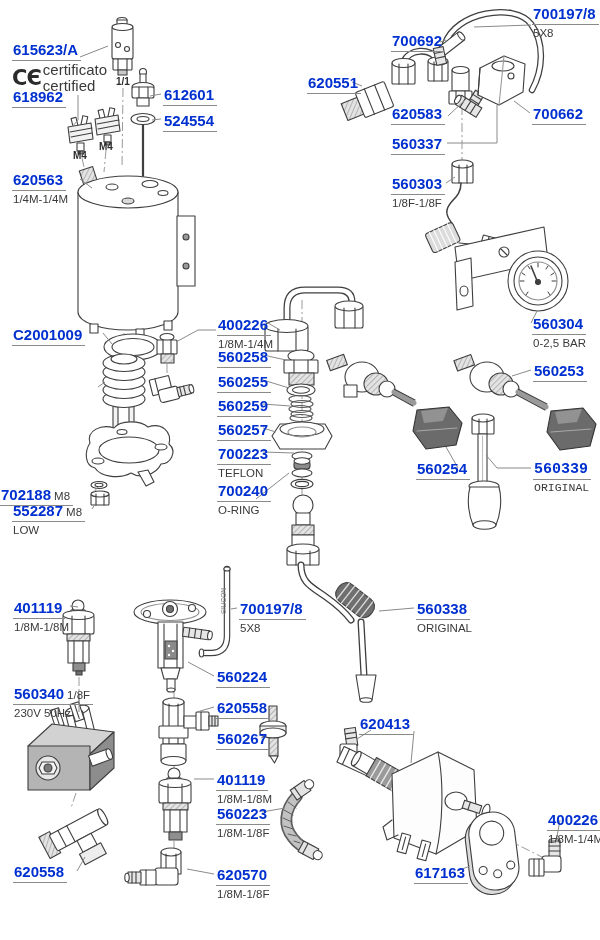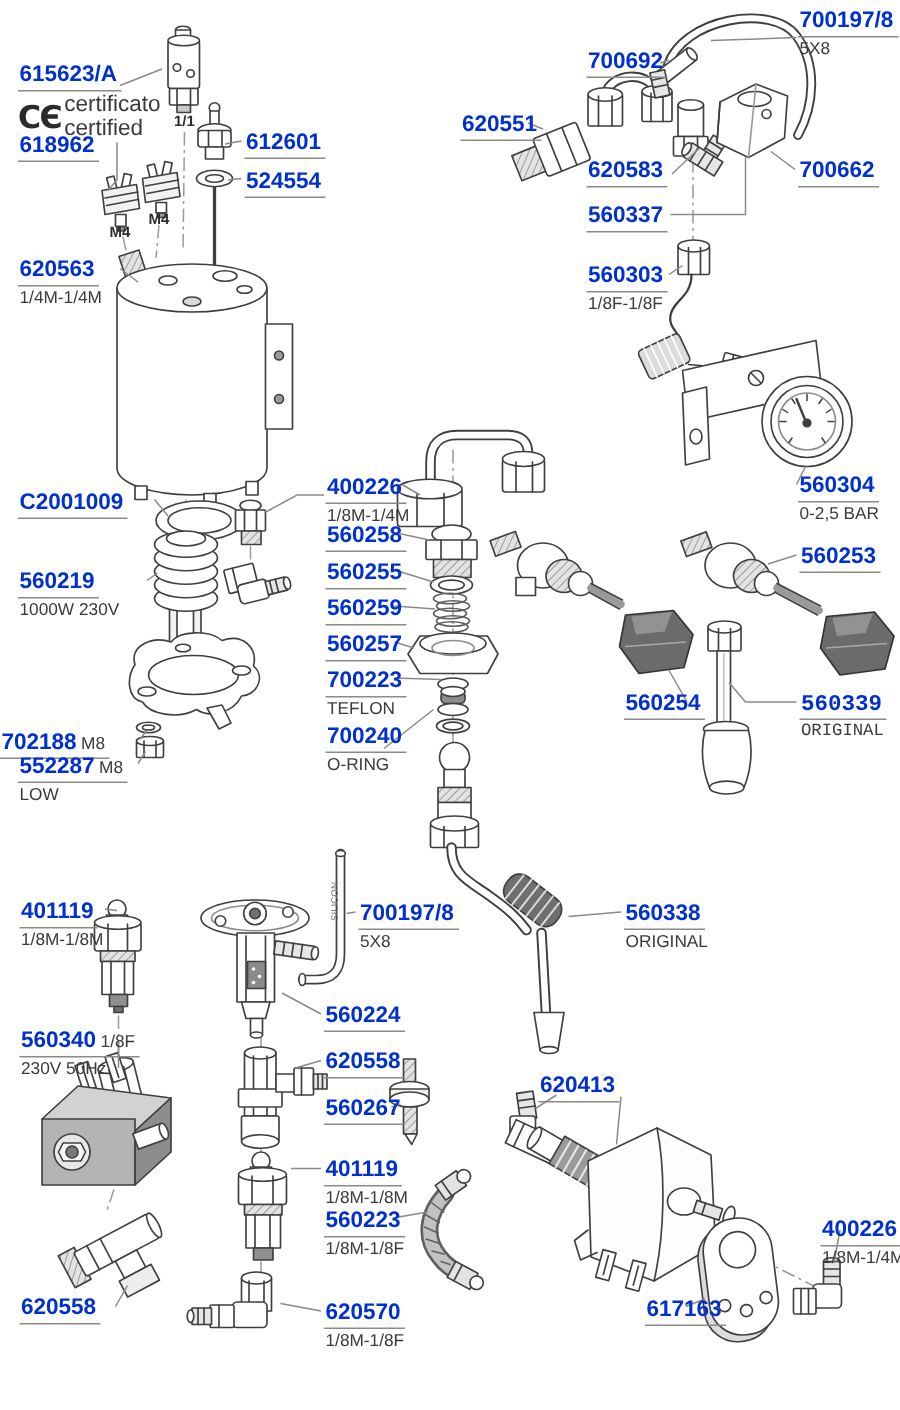--- a/index.html
+++ b/index.html
@@ -654,21 +654,20 @@
           <span class="ce-texts">
             <div>certificato</div>
             <div>certified</div>
           </span>
         </div></div>
       <div class="plabel" style="left: 12px; top: 88px;"><div class="pl-line"><span class="pcode">618962</span></div></div>
       <div class="plabel" style="left: 163px; top: 86px;"><div class="pl-line"><span class="pcode">612601</span></div></div>
       <div class="plabel" style="left: 163px; top: 112px;"><div class="pl-line"><span class="pcode">524554</span></div></div>
       <div class="plabel" style="left: 12px; top: 171px;"><div class="pl-line"><span class="pcode">620563</span></div><div class="psub">1/4M-1/4M</div></div>
       <div class="plabel" style="left: 12px; top: 326px;"><div class="pl-line"><span class="pcode">C2001009</span></div></div>
-      <div class="plabel" style="left: 12px; top: 379px;"><div class="pl-line"><span class="pcode">560219</span></div><div class="psub">1000W 230V</div></div>
       <div class="plabel" style="left: 0; top: 486px;"><div class="pl-line"><span class="pcode">702188</span><span class="pnote">M8</span></div></div>
       <div class="plabel" style="left: 12px; top: 502px;"><div class="pl-line"><span class="pcode">552287</span><span class="pnote">M8</span></div><div class="psub">LOW</div></div>
       <div class="plabel" style="left: 217px; top: 316px;"><div class="pl-line"><span class="pcode">400226</span></div><div class="psub">1/8M-1/4M</div></div>
       <div class="plabel" style="left: 217px; top: 348px;"><div class="pl-line"><span class="pcode">560258</span></div></div>
       <div class="plabel" style="left: 217px; top: 373px;"><div class="pl-line"><span class="pcode">560255</span></div></div>
       <div class="plabel" style="left: 217px; top: 397px;"><div class="pl-line"><span class="pcode">560259</span></div></div>
       <div class="plabel" style="left: 217px; top: 421px;"><div class="pl-line"><span class="pcode">560257</span></div></div>
       <div class="plabel" style="left: 217px; top: 445px;"><div class="pl-line"><span class="pcode">700223</span></div><div class="psub">TEFLON</div></div>
       <div class="plabel" style="left: 217px; top: 482px;"><div class="pl-line"><span class="pcode">700240</span></div><div class="psub">O-RING</div></div>
       <div class="plabel" style="left: 532px; top: 5px;"><div class="pl-line"><span class="pcode">700197/8</span></div><div class="psub">5X8</div></div>
@@ -687,21 +686,21 @@
       <div class="plabel" style="left: 216px; top: 668px;"><div class="pl-line"><span class="pcode">560224</span></div></div>
       <div class="plabel" style="left: 216px; top: 699px;"><div class="pl-line"><span class="pcode">620558</span></div></div>
       <div class="plabel" style="left: 216px; top: 730px;"><div class="pl-line"><span class="pcode">560267</span></div></div>
       <div class="plabel" style="left: 216px; top: 771px;"><div class="pl-line"><span class="pcode">401119</span></div><div class="psub">1/8M-1/8M</div></div>
       <div class="plabel" style="left: 216px; top: 805px;"><div class="pl-line"><span class="pcode">560223</span></div><div class="psub">1/8M-1/8F</div></div>
       <div class="plabel" style="left: 216px; top: 866px;"><div class="pl-line"><span class="pcode">620570</span></div><div class="psub">1/8M-1/8F</div></div>
       <div class="plabel" style="left: 13px; top: 599px;"><div class="pl-line"><span class="pcode">401119</span></div><div class="psub">1/8M-1/8M</div></div>
       <div class="plabel" style="left: 13px; top: 685px;"><div class="pl-line"><span class="pcode">560340</span><span class="pnote">1/8F</span></div><div class="psub">230V 50Hz</div></div>
       <div class="plabel" style="left: 13px; top: 863px;"><div class="pl-line"><span class="pcode">620558</span></div></div>
       <div class="plabel" style="left: 359px; top: 715px;"><div class="pl-line"><span class="pcode">620413</span></div></div>
-      <div class="plabel" style="left: 414px; top: 864px; margin-left: 16px;"><div class="pl-line"><span class="pcode">617163</span></div></div>
+      <div class="plabel" style="left: 414px; top: 864px;"><div class="pl-line"><span class="pcode">617163</span></div></div>
       <div class="plabel" style="left: 547px; top: 811px;"><div class="pl-line"><span class="pcode">400226</span></div><div class="psub">1/8M-1/4M</div></div>
     </div>
 <div id="anno-layer">
       <span class="anno" style="left: 116px; top: 76px;">1/1</span>
       <span class="anno" style="left: 73px; top: 150px;">M4</span>
       <span class="anno" style="left: 99px; top: 141px;">M4</span>
       <span class="anno v" style="left: 220px; top: 588px;">SILICON</span>
     </div>
 
 </div>

